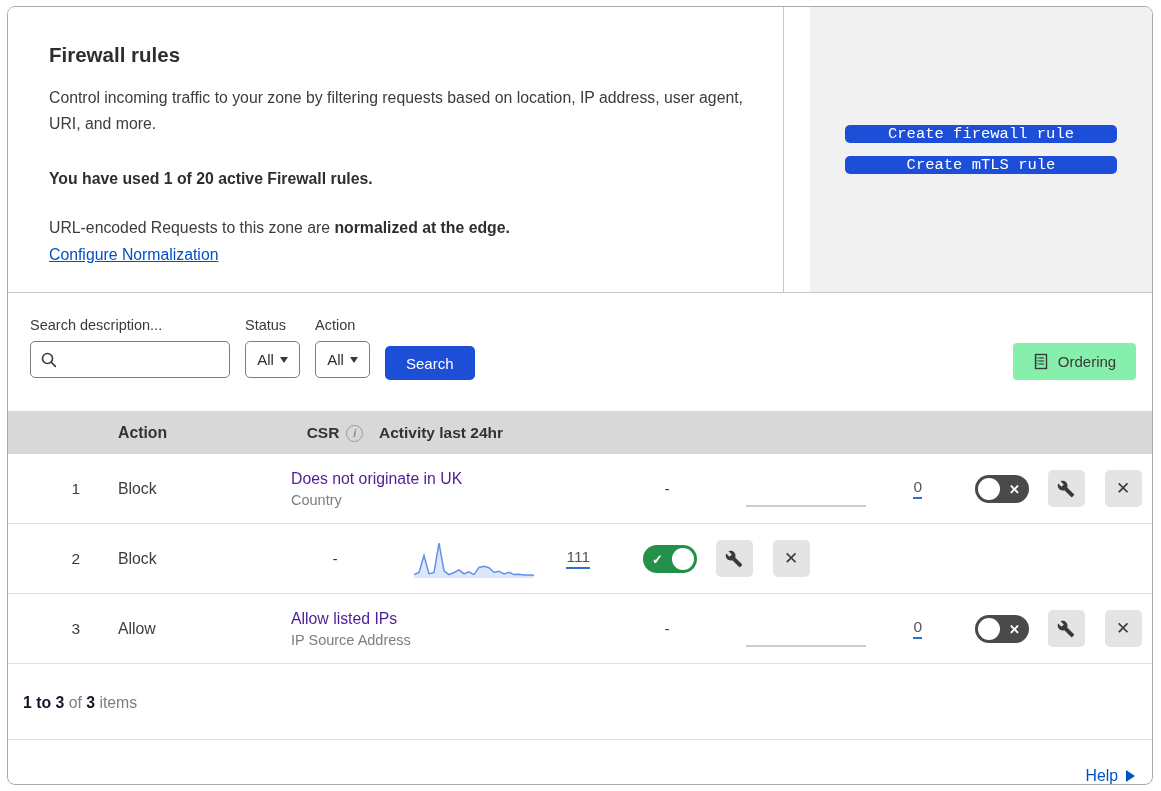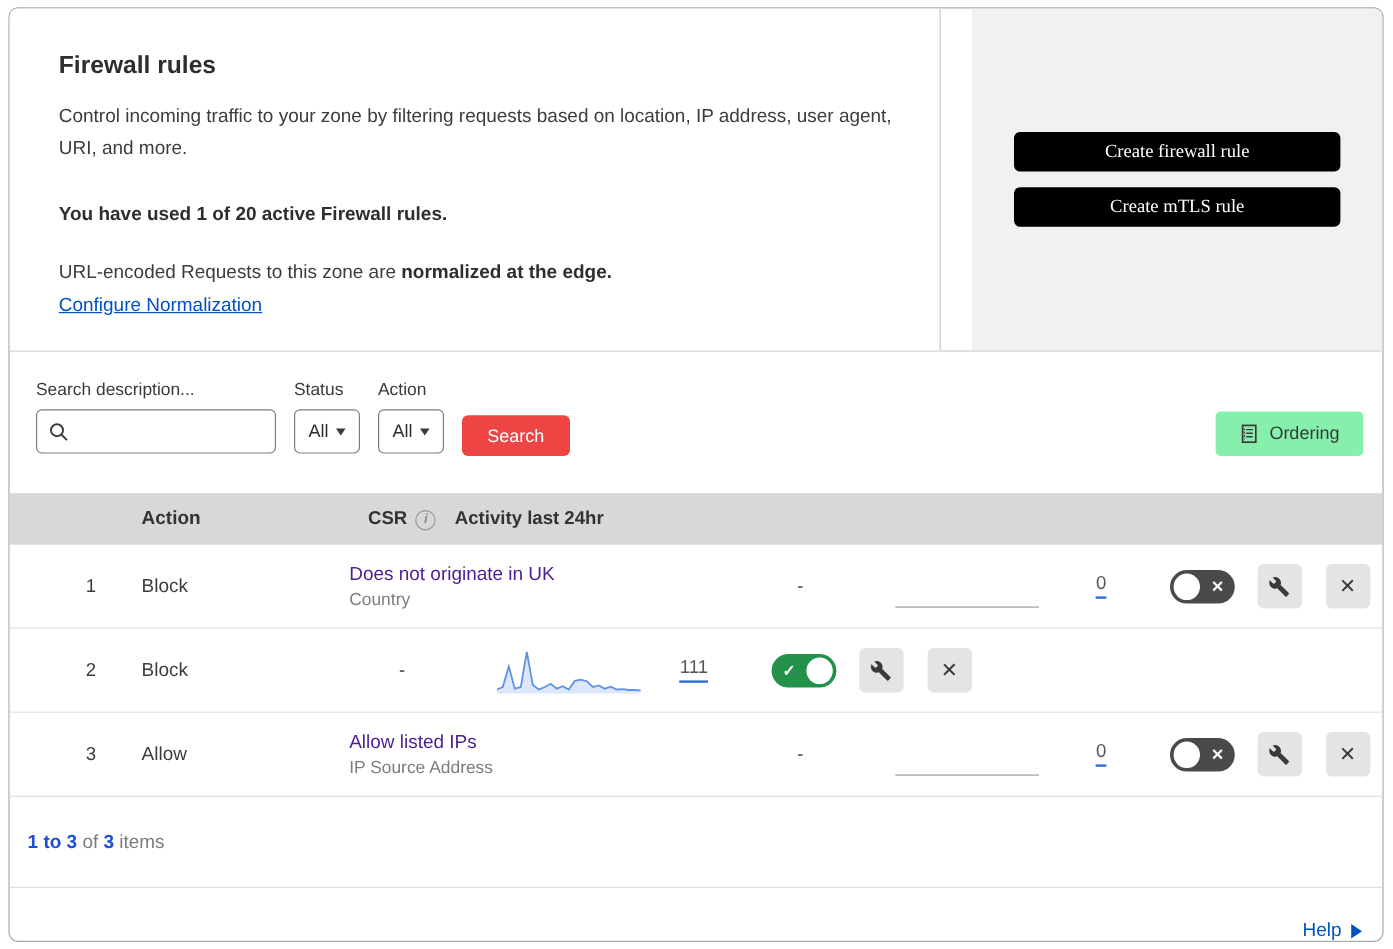--- a/index.html
+++ b/index.html
@@ -12,37 +12,37 @@
   .top { display: flex; height: 286px; border-bottom: 1px solid #c8c8c8; gap: 26px; }
   .intro { flex: 1; padding: 36px 40px 0 41px; border-right: 1px solid #c8c8c8; background: #fff; }
   .intro h1 { font-size: 20.5px; font-weight: 600; color: #2e2e2e; margin-bottom: 18px; }
   .intro .desc { font-size: 15.8px; line-height: 26px; max-width: 725px; margin-bottom: 33px; }
   .intro .usage { font-size: 15.8px; font-weight: 700; color: #2e2e2e; margin-bottom: 31px; }
   .intro .norm { font-size: 15.8px; margin-bottom: 9px; }
   .intro .norm b { color: #2e2e2e; }
   .link { color: #0051c3; text-decoration: underline; font-size: 15.8px; cursor: pointer; }
   .side-panel { width: 342px; background: #f1f1f1; display: flex; flex-direction: column;
     justify-content: center; align-items: center; gap: 13px; }
-  .btn-primary { width: 272px; height: 33px; background: #000000; color: #fff; border: none;
-    border-radius: 5px; font-size: 15.5px; font-family: Liberation Serif, serif; cursor: pointer; }
+  .btn-primary { width: 272px; height: 18px; background: #1d4ed8; color: #fff; border: none;
+    border-radius: 5px; font-size: 15.5px; font-family: Liberation Mono, monospace; cursor: pointer; }
 
   
   .filter-bar { display: flex; align-items: flex-start; padding: 24px 16px 0 22px; height: 118px; }
   .fgroup { display: flex; flex-direction: column; margin-right: 15px; }
   .fgroup .flabel { font-size: 14.5px; color: #3a3a3a; margin-bottom: 8px; }
   .search-box { width: 200px; height: 37px; border: 1px solid #7e7e7e; border-radius: 5px;
     background: #fff; display: flex; align-items: center; padding: 0 10px; }
   .search-box input { border: none; outline: none; flex: 1; min-width: 0; font-size: 15px;
     font-family: inherit; margin-left: 8px; }
   .dropdown { width: 55px; height: 37px; border: 1px solid #7e7e7e; border-radius: 5px;
     background: #fff; display: flex; align-items: center; justify-content: center; gap: 6px;
     font-size: 15px; color: #2e2e2e; cursor: pointer; }
   .caret { width: 0; height: 0; border-left: 4.5px solid transparent;
     border-right: 4.5px solid transparent; border-top: 6px solid #3a3a3a; }
-  .btn-search { margin-top: 29px; height: 34px; padding: 0 21px; background: #ef4444; color: #fff;
+  .btn-search { margin-top: 29px; height: 34px; padding: 0 21px; background: #1d4ed8; color: #fff;
     border: none; border-radius: 5px; font-size: 15px; font-family: inherit; cursor: pointer; }
   .btn-ordering { margin-left: auto; margin-top: 26px; width: 123px; height: 37px;
     background: #86efac; border: none; border-radius: 4px; color: #3a3a3a; font-size: 15px;
     font-family: inherit; display: flex; align-items: center; justify-content: center; gap: 9px;
     cursor: pointer; }
 
   
   .thead { display: flex; align-items: center; height: 43px; background: #d8d8d8;
     font-weight: 700; font-size: 15.5px; color: #333; }
   .trow { display: flex; align-items: center; height: 70px; border-bottom: 1px solid #dedede;
@@ -78,21 +78,21 @@
   .toggle.off .t-knob { left: 3px; }
   .toggle.on  .t-knob { right: 3px; }
   .t-x, .t-check { position: absolute; top: 50%; transform: translateY(-50%); color: #fff;
     font-size: 13px; font-weight: 700; display: none; line-height: 1; }
   .toggle.off .t-x { display: block; right: 9px; }
   .toggle.on .t-check { display: block; left: 9px; }
 
   
   .pagination { height: 76px; border-bottom: 1px solid #dedede; padding: 30px 0 0 15px;
     font-size: 15.8px; color: #7d7d7d; }
-  .pagination b { color: #1d4ed8; }
+  .pagination b { color: #0f172a; }
   .help-row { height: 45px; display: flex; align-items: flex-end; justify-content: flex-end;
     padding-right: 17px; }
   .help-link { display: flex; align-items: center; gap: 8px; color: #0051c3; font-size: 15.8px;
     text-decoration: none; cursor: pointer; }
   .help-caret { width: 0; height: 0; border-top: 6.5px solid transparent;
     border-bottom: 6.5px solid transparent; border-left: 9px solid #0051c3; }
 </style>
 </head>
 <body>
 

